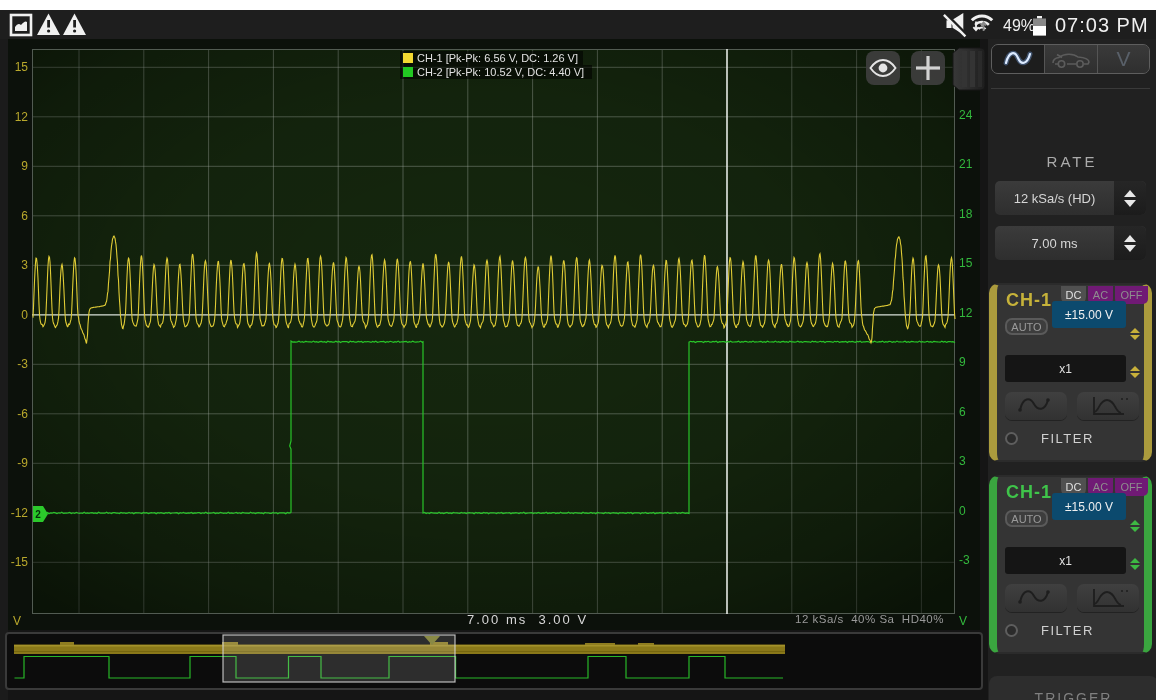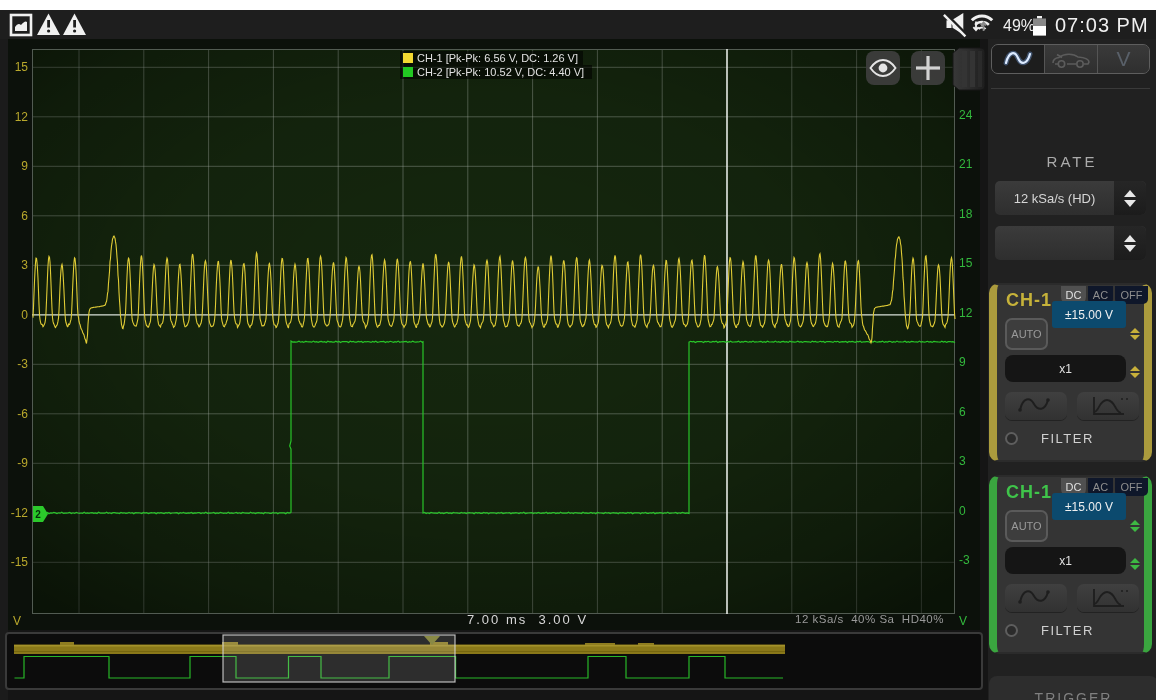--- a/index.html
+++ b/index.html
@@ -25,25 +25,25 @@
 .drop{position:absolute;left:7px;width:151px;height:34px;border-radius:5px;background:linear-gradient(#3b3b3b,#2e2e2e);overflow:hidden}
 .droptxt{position:absolute;left:0;top:0;width:119px;height:34px;display:flex;align-items:center;justify-content:center;color:#d6d6d6;font-size:13px}
 .spin{position:absolute;right:0;top:0;width:32px;height:34px;background:linear-gradient(#262626,#1c1c1c);display:flex;flex-direction:column;align-items:center;justify-content:center;gap:3px}
 .up{width:0;height:0;border-left:6.5px solid transparent;border-right:6.5px solid transparent;border-bottom:7px solid #e8e8e8;display:block}
 .dn{width:0;height:0;border-left:6.5px solid transparent;border-right:6.5px solid transparent;border-top:7px solid #e8e8e8;display:block}
 .chbox{position:absolute;left:1px;width:163px;height:179px;border-radius:10px;background:#343434;border-top:2px solid #2b2b2b;border-bottom:2px solid #2b2b2b}
 .ych{border-left:8px solid #ab9b3d;border-right:8px solid #ab9b3d}
 .gch{border-left:8px solid #3aa53f;border-right:8px solid #3aa53f}
 .chname{position:absolute;left:9px;top:5px;font-size:18px;font-weight:bold;letter-spacing:1px}
 .tabs{position:absolute;left:64px;top:1px;display:flex;gap:2px}
-.tab{display:inline-block;padding:3px 0;font-size:11px;color:#8e8e8e;background:#0f172a;border-radius:0 0 5px 5px;width:25px;text-align:center}
+.tab{display:inline-block;padding:3px 0;font-size:11px;color:#8e8e8e;background:#701a75;border-radius:0 0 5px 5px;width:25px;text-align:center}
 .tab.tsel{background:#505050;color:#e0e0e0;border-radius:0 0 7px 7px}
-.autob{position:absolute;left:8px;top:33px;width:43px;height:32px;border:2px solid #5a5a5a;border-radius:7px;background:#3d3d3d;color:#9a9a9a;font-size:11px;display:flex;align-items:center;justify-content:center}
+.autob{position:absolute;left:8px;top:33px;width:43px;height:17px;border:2px solid #5a5a5a;border-radius:7px;background:#3d3d3d;color:#9a9a9a;font-size:11px;display:flex;align-items:center;justify-content:center}
 .valbox{position:absolute;left:55px;top:16px;width:74px;height:27px;background:#0c4a6e;color:#f0f0f0;font-size:12px;display:flex;align-items:center;justify-content:center;border-radius:3px}
-.x1box{position:absolute;left:8px;top:70px;width:121px;height:27px;background:#151515;color:#e0e0e0;font-size:12px;display:flex;align-items:center;justify-content:center;border-radius:8px}
+.x1box{position:absolute;left:8px;top:70px;width:121px;height:27px;background:#151515;color:#e0e0e0;font-size:12px;display:flex;align-items:center;justify-content:center;border-radius:3px}
 .spin2{position:absolute;width:17px;height:27px;display:flex;flex-direction:column;align-items:center;justify-content:center;gap:2px}
 .spin2 .up{border-left-width:5px;border-right-width:5px;border-bottom-width:5px}
 .spin2 .dn{border-left-width:5px;border-right-width:5px;border-top-width:5px}
 .icobtn{position:absolute;top:107px;width:62px;height:28px;border-radius:7px;background:linear-gradient(#404040,#323232);box-shadow:0 1px 0 #222}
 .filt{position:absolute;left:8px;top:146px;display:flex;align-items:center}
 .fradio{width:13px;height:13px;border-radius:50%;background:#2b2b2b;border:2px solid #5e5e5e;display:inline-block}
 .ftxt{color:#d0d0d0;font-size:13px;letter-spacing:1.5px;margin-left:23px}
 #trigbar{position:absolute;left:1px;top:637px;width:169px;height:24px;background:#2d2d2d;border-radius:8px 8px 0 0;color:#808080;font-size:14px;letter-spacing:2px;text-align:center;padding-top:14px}
 </style></head>
 <body>
@@ -206,20 +206,21 @@
  <div id="sepline"></div>
  <div id="rate">RATE</div>
  <div class="drop" style="top:142px">
       <span class="droptxt">12 kSa/s (HD)</span>
       <span class="spin">
         <i class="up"></i>
         <i class="dn"></i>
       </span>
     </div>
  <div class="drop" style="top:187px">
+      <span class="droptxt">7.00 ms</span>
       <span class="spin">
         <i class="up"></i>
         <i class="dn"></i>
       </span>
     </div>
 
  <div class="chbox ych" style="top:244px">
    <div class="chname" style="color:#c6b23a">CH-1</div>
    <div class="tabs">
         <span class="tab tsel">DC</span>

